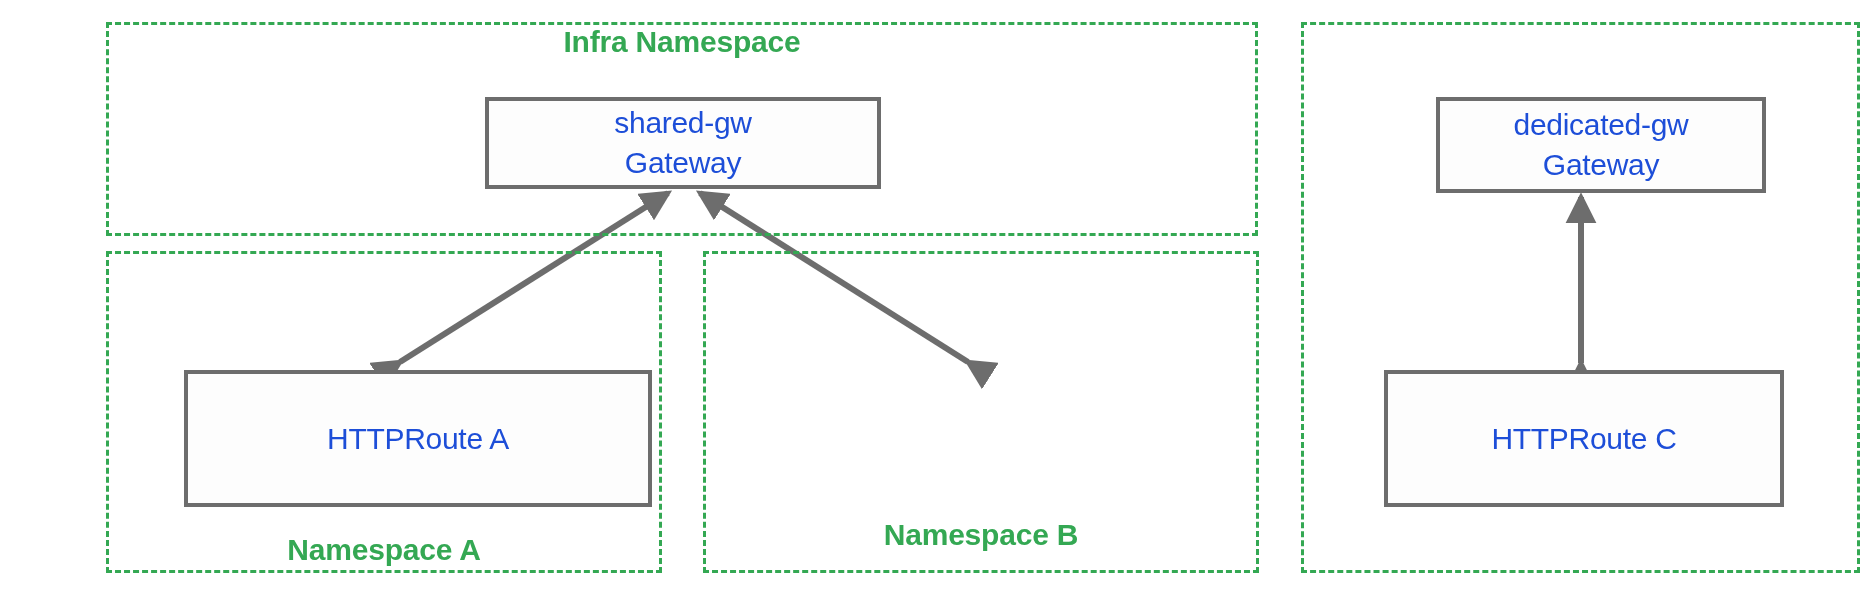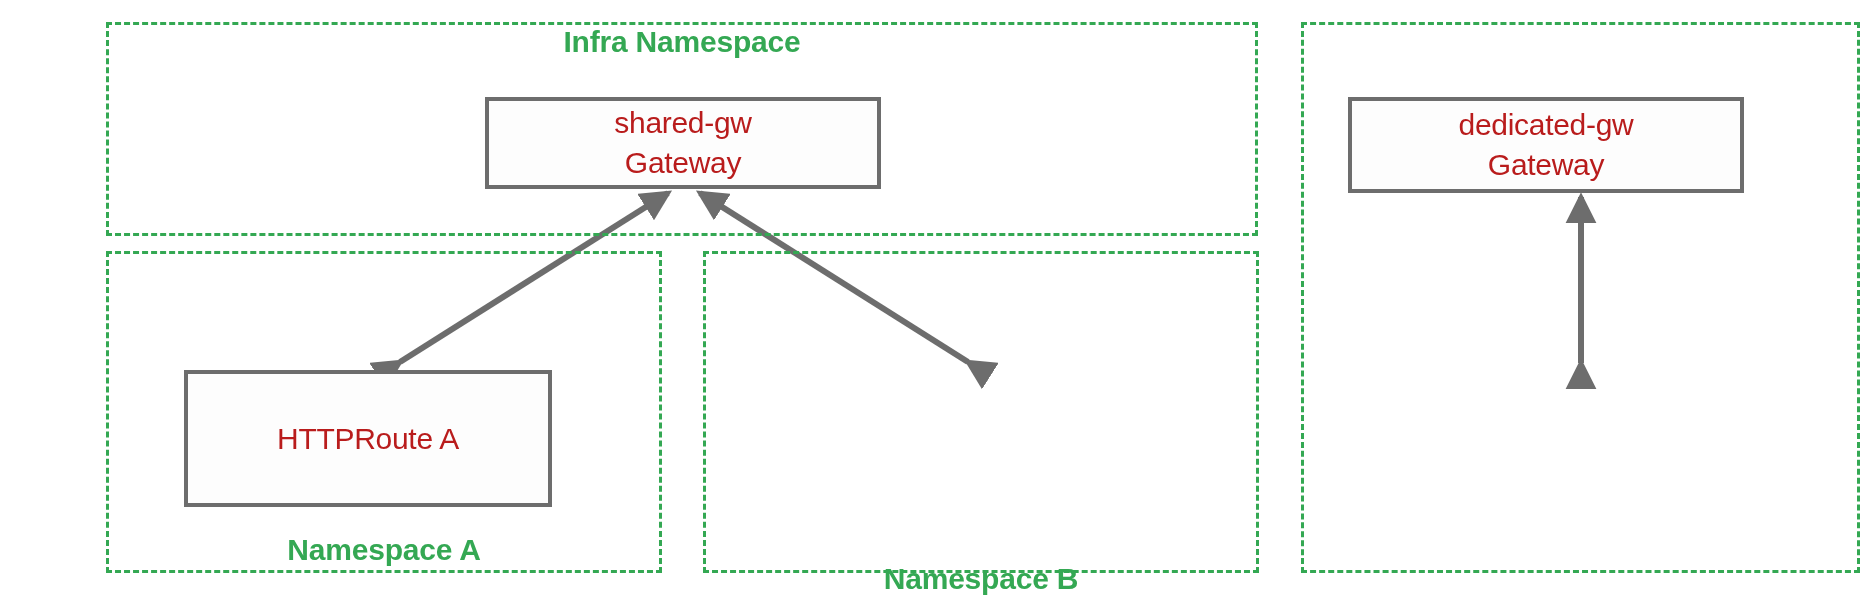--- a/index.html
+++ b/index.html
@@ -46,21 +46,21 @@
     position: absolute;
     border: 4px solid #6d6d6d;
     background: #fdfdfd;
     box-sizing: border-box;
     display: flex;
     align-items: center;
     justify-content: center;
     text-align: center;
   }
   .node-label {
-    color: #b91c1c;
+    color: #1d4ed8;
     font-size: 30px;
     line-height: 40px;
     white-space: pre-line;
     letter-spacing: -0.3px;
   }
 
   
   .edge-annotation {
     position: absolute;
     color: #000000;
@@ -103,33 +103,36 @@
   <div class="ns-box" style="left:70px; top:251px; width:556px; height:322px;"></div>
 
   <div class="ns-box" style="left:667px; top:251px; width:556px; height:322px;"></div>
 
   <div class="ns-box" style="left:1265px; top:22px; width:559px; height:551px;"></div>
 
   <div class="ns-label" style="left:70px; top:25px; width:1152px;">Infra Namespace</div>
 
   <div class="ns-label" style="left:70px; top:533px; width:556px;">Namespace A</div>
 
-  <div class="ns-label" style="left:667px; top:562px; width:556px;">Namespace B</div>
+  <div class="ns-label" style="left:667px; top:518px; width:556px;">Namespace B</div>
 
 
   <div class="node-box" style="left:449px; top:97px; width:396px; height:92px;">
     <span class="node-label">shared-gw
 Gateway</span>
   </div>
 
-  <div class="node-box" style="left:1312px; top:97px; width:396px; height:96px;">
+  <div class="node-box" style="left:1400px; top:97px; width:330px; height:96px;">
     <span class="node-label">dedicated-gw
 Gateway</span>
   </div>
 
-  <div class="node-box" style="left:148px; top:370px; width:368px; height:137px;">
+  <div class="node-box" style="left:148px; top:370px; width:468px; height:137px;">
     <span class="node-label">HTTPRoute A</span>
   </div>
 
 
+  <div class="node-box" style="left:1348px; top:370px; width:400px; height:137px;">
+    <span class="node-label">HTTPRoute C</span>
+  </div>
 
 
 </div>
 
 </body></html>

